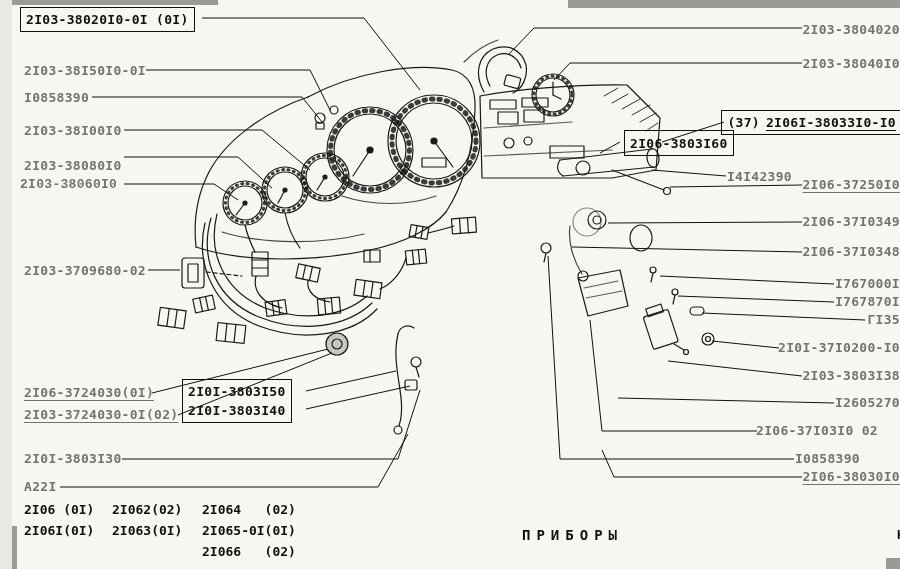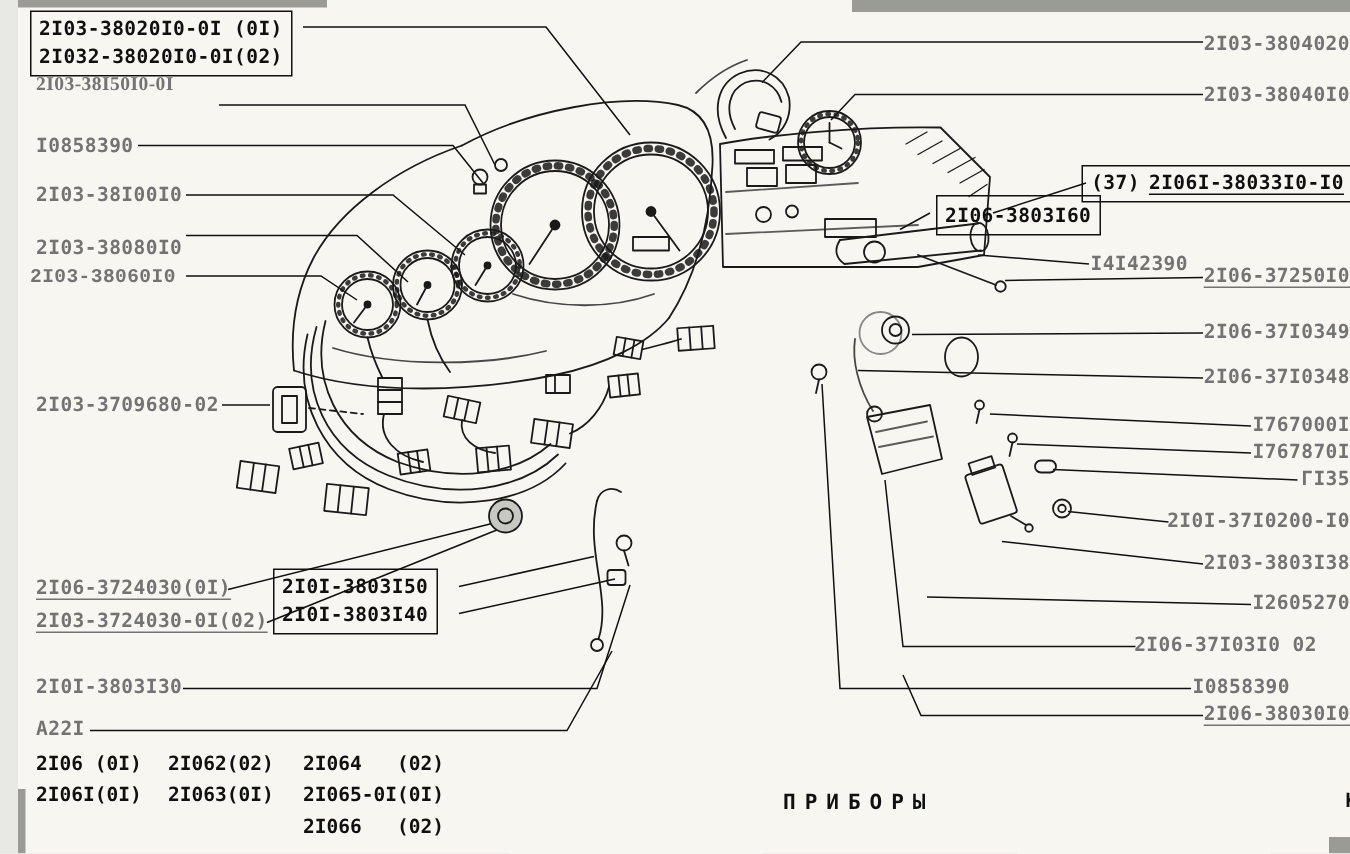--- a/index.html
+++ b/index.html
@@ -271,23 +271,22 @@
         <path d="M 386,334 c 2,-8 10,-10 16,-6"></path>
         <circle cx="404" cy="362" r="5"></circle>
           <path d="M 404,367 l 3,10"></path>
         <rect x="393" y="380" width="12" height="10" rx="2"></rect>
       </g>
     </g>
   </svg>
 
   <div class="box" style="left:8px;top:7px;">
     <div class="lbl-line">2I03-38020I0-0I (0I)</div>
-    <div class="lbl-line">2I032-38020I0-0I(02)</div>
-  </div>
-  <div class="lbl" style="left:12px;top:48px;font-family:Liberation Serif, serif;">2I03-38I50I0-0I</div>
+  </div>
+  <div class="lbl" style="left:12px;top:63px;">2I03-38I50I0-0I</div>
   <div class="lbl" style="left:12px;top:90px;">I0858390</div>
   <div class="lbl" style="left:12px;top:123px;">2I03-38I00I0</div>
   <div class="lbl" style="left:12px;top:158px;">2I03-38080I0</div>
   <div class="lbl" style="left:8px;top:177px;font-family:Liberation Mono, monospace;">2I03-38060I0</div>
   <div class="lbl" style="left:12px;top:263px;">2I03-3709680-02</div>
   <div class="lbl u" style="left:12px;top:385px;">2I06-3724030(0I)</div>
   <div class="lbl u" style="left:12px;top:407px;">2I03-3724030-0I(02)</div>
   <div class="box" style="left:170px;top:379px;">
     <div class="lbl-line">2I0I-3803I50</div>
     <div class="lbl-line">2I0I-3803I40</div>

